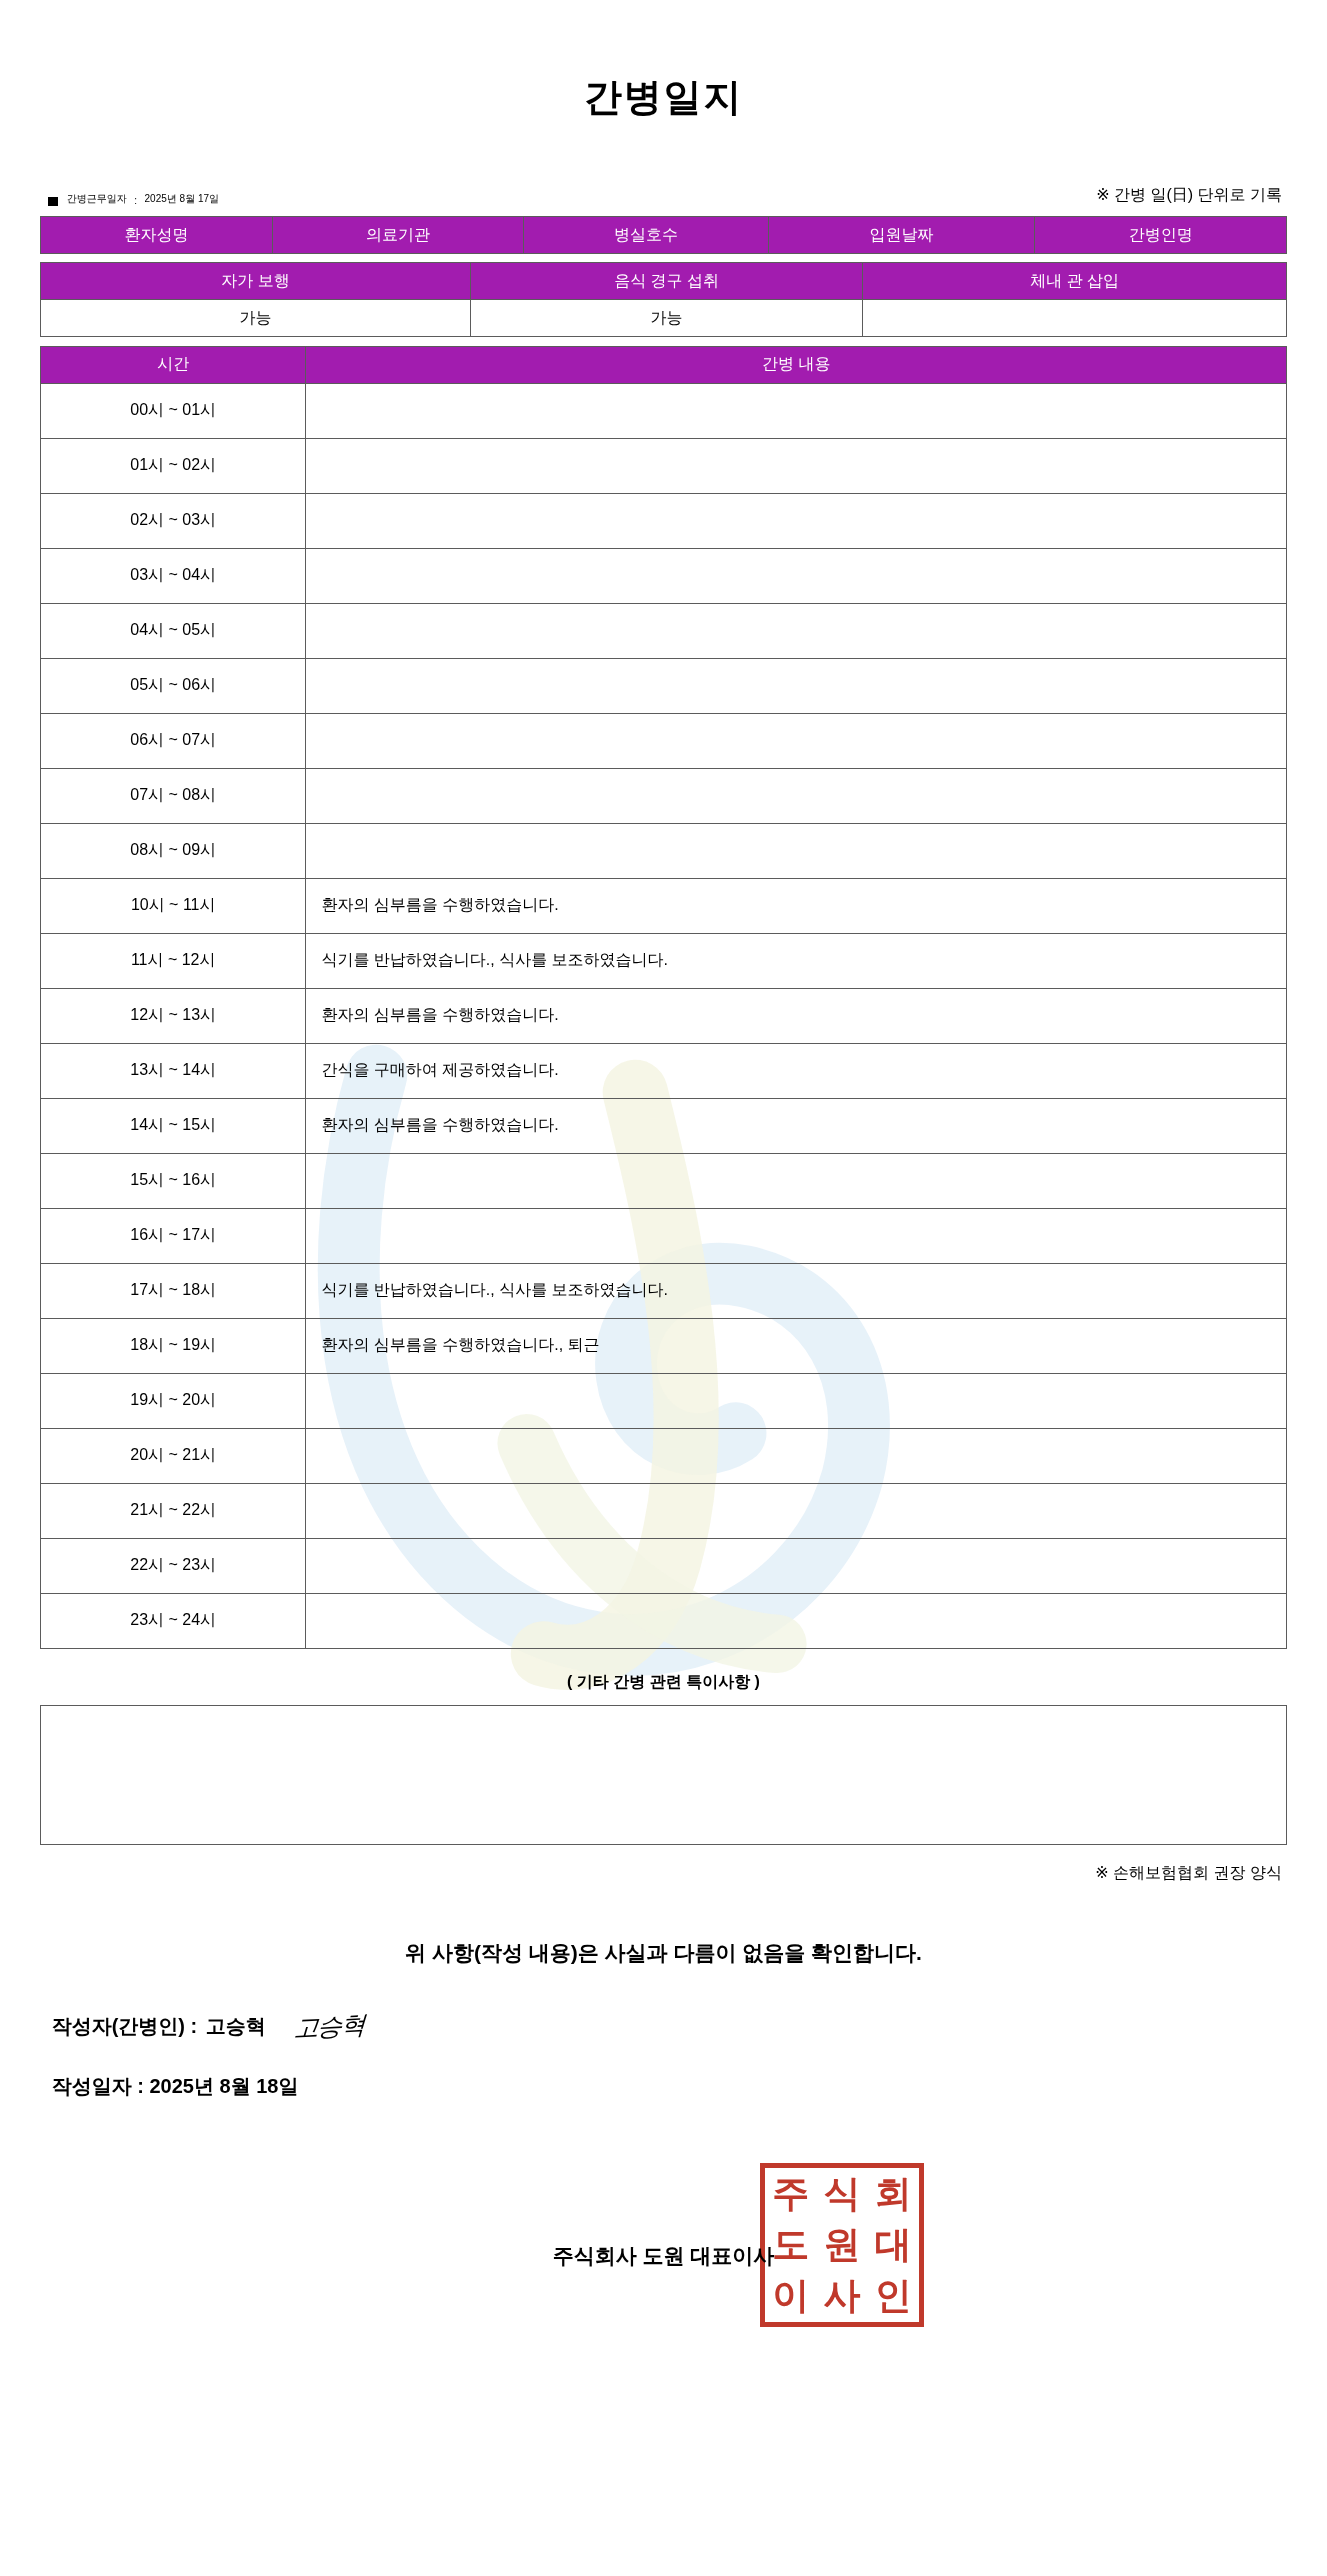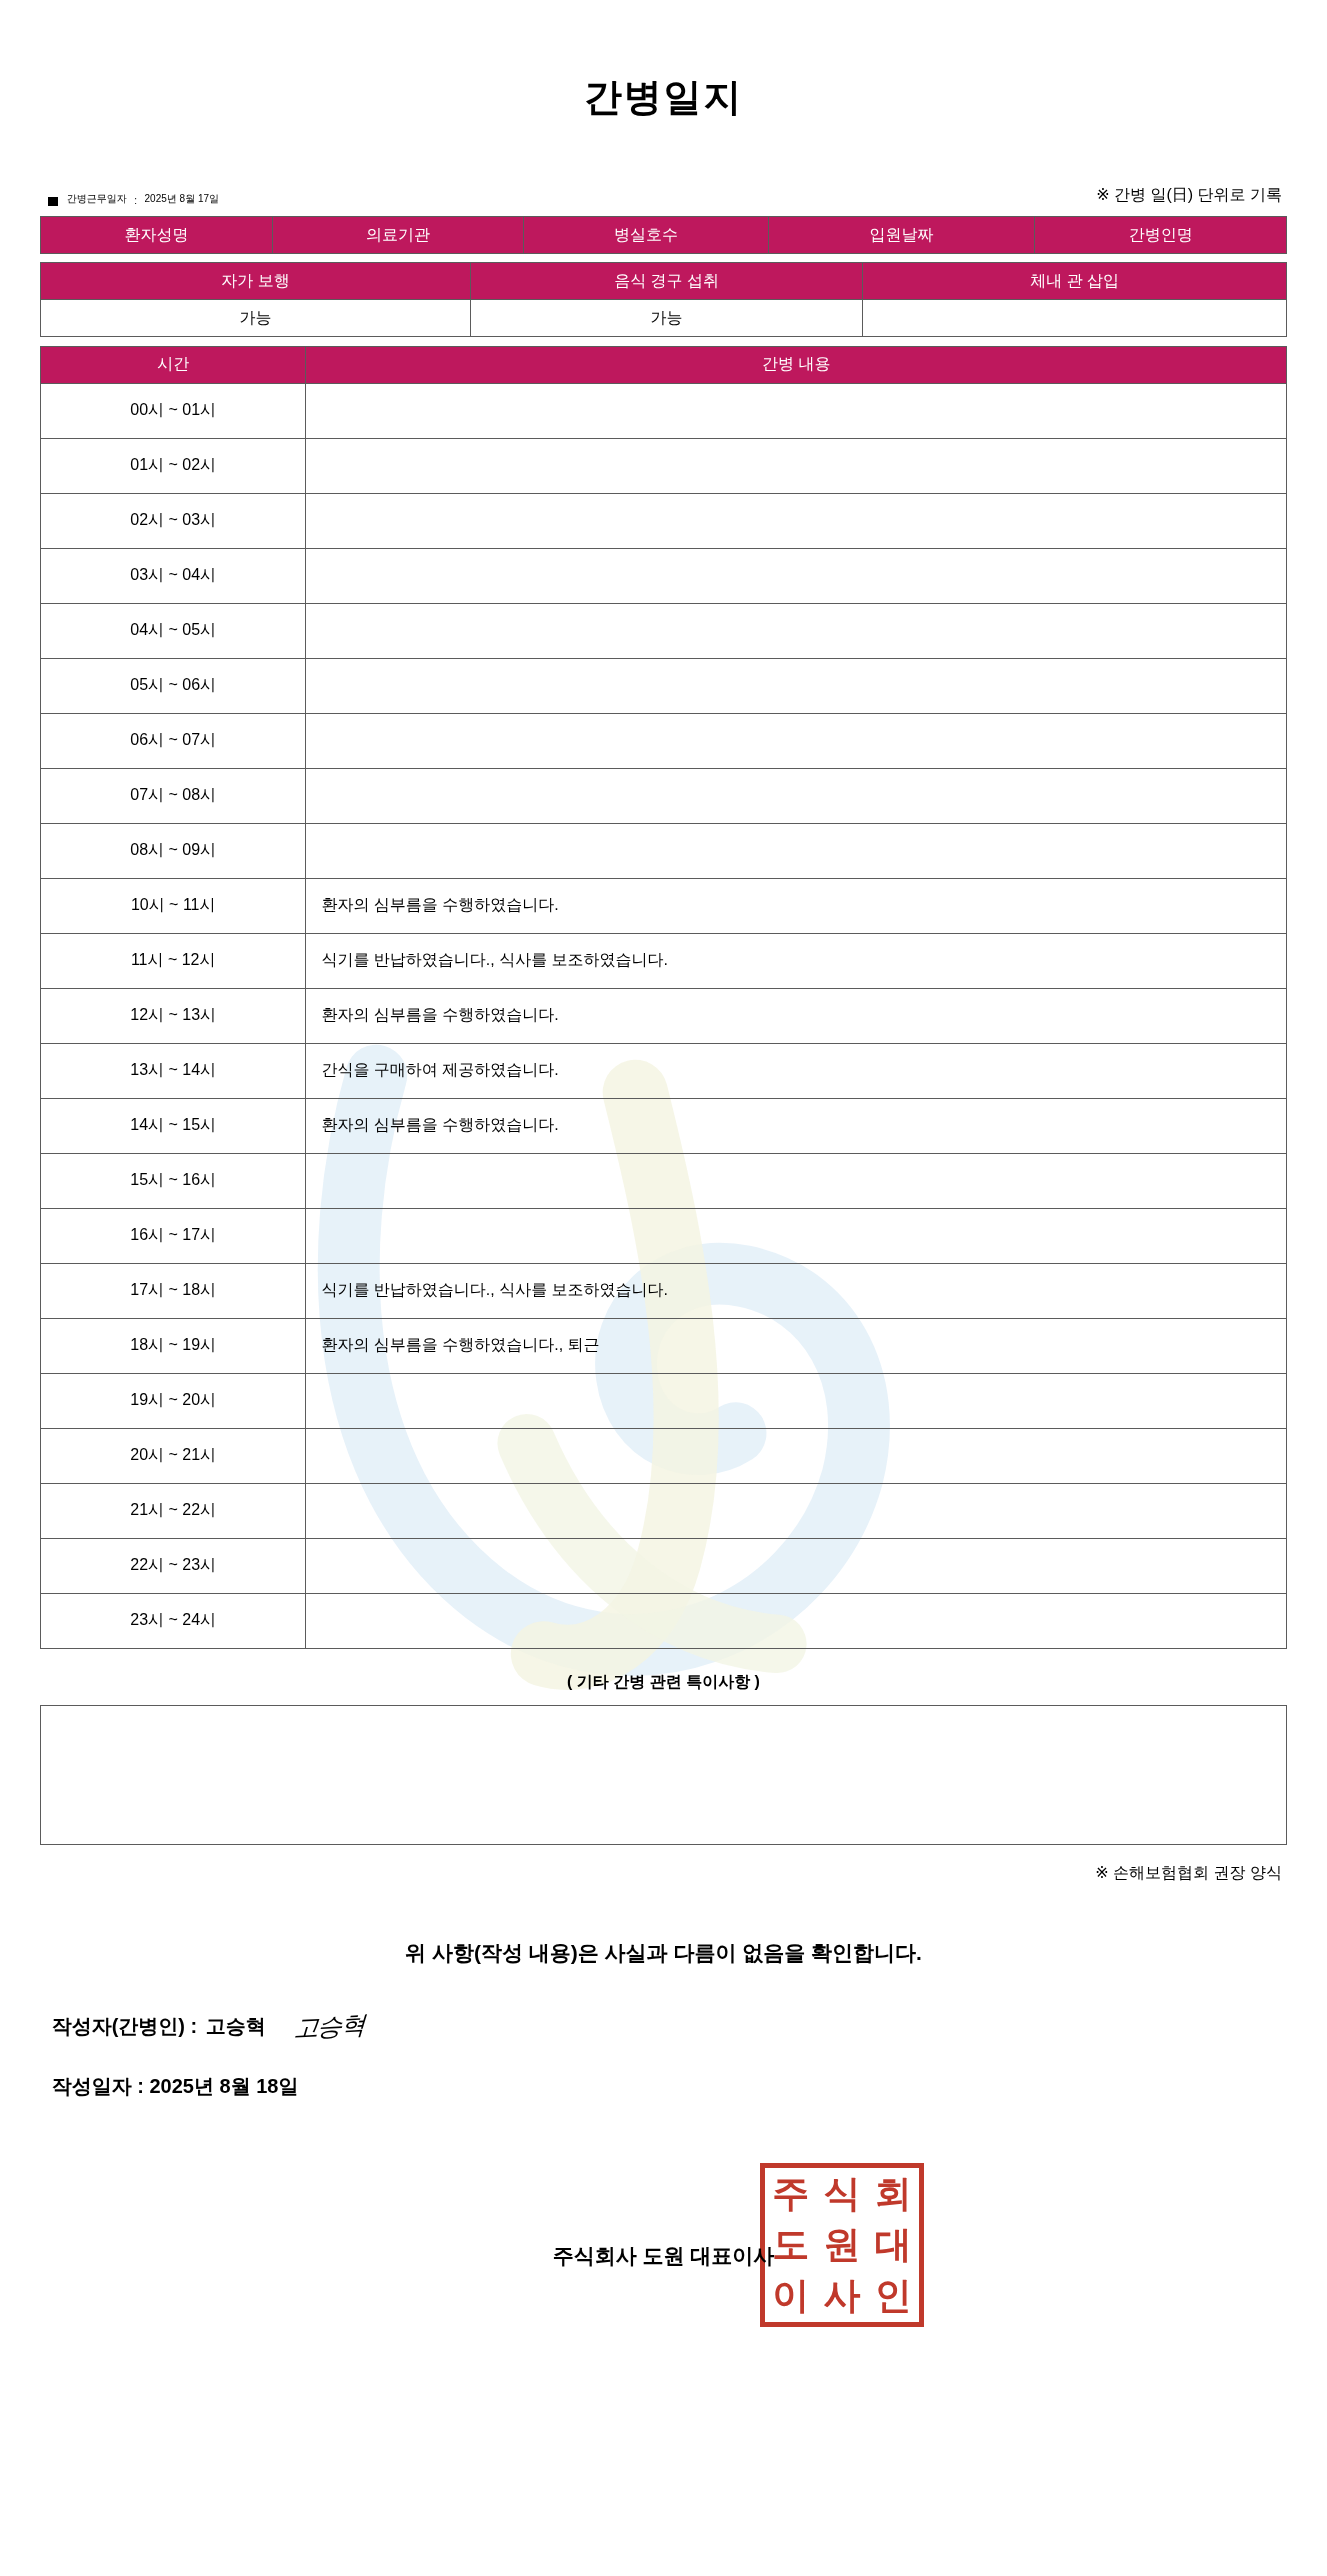--- a/index.html
+++ b/index.html
@@ -63,21 +63,21 @@
   table.grid td, table.grid th {
     border: 0.8px solid #5b5b5b;
     font-size: 16px;
     font-weight: normal;
     padding: 0;
     height: 37px;
     text-align: center;
     vertical-align: middle;
   }
   .hdr td, td.hdr {
-    background: #be185d;
+    background: #a21caf;
     color: #ffffff;
     font-weight: bold;
     text-align: left;
     padding-left: 13.4px;
     height: 38px;
     font-size: 16px;
   }
   .t1 { margin-top: 10px; }
   .t2 { margin-top: 8.4px; }
   .t3 { margin-top: 8.4px; border-radius: 7px; }

